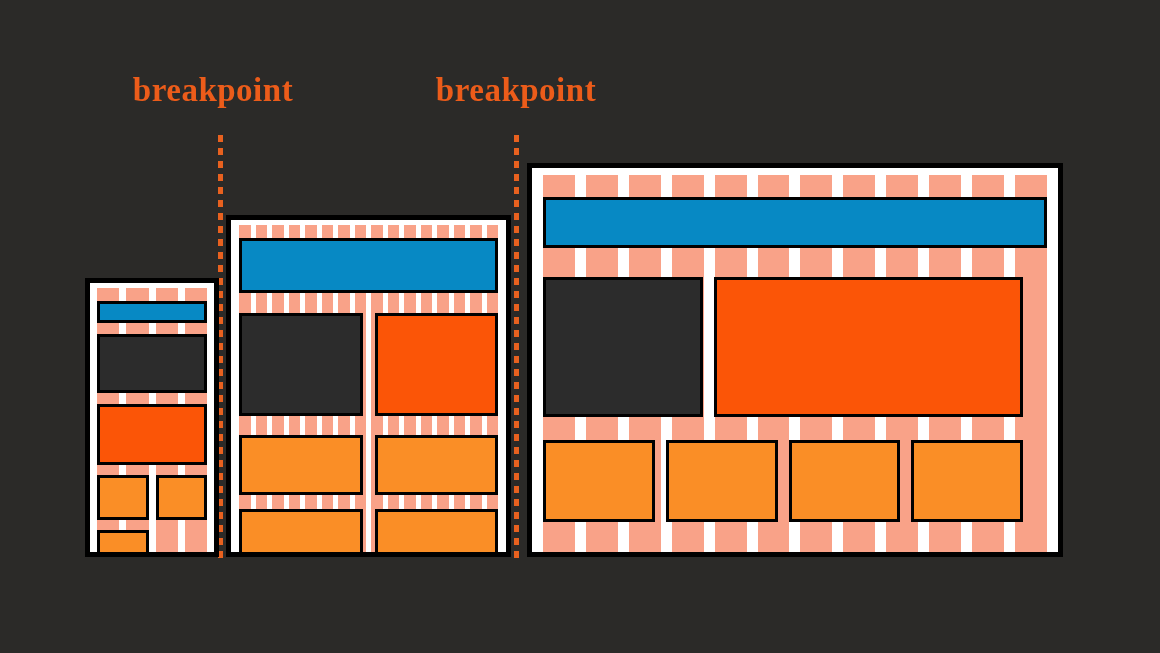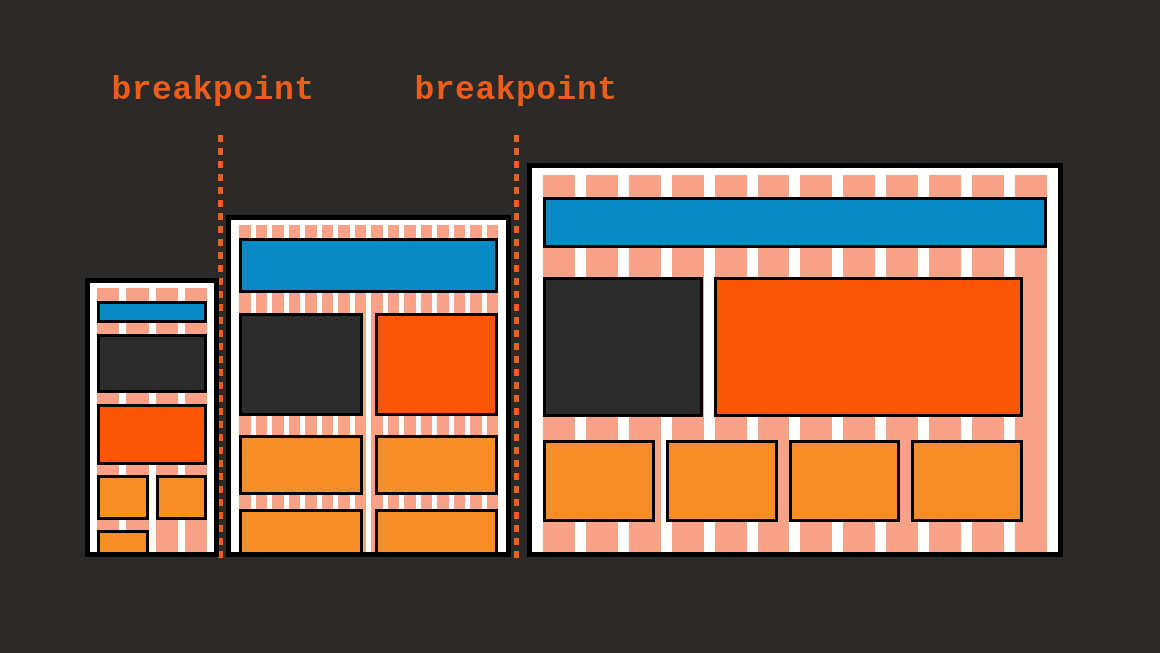--- a/index.html
+++ b/index.html
@@ -1,20 +1,20 @@
 <!DOCTYPE html>
 <html style="--bg: #2b2a28; --grid-column: #f9a288; --gutter-white: #ffffff; --frame-border: #000000; --frame-background: #ffffff; --header-blue: #0789c4; --dark-block: #2c2c2c; --accent-orange-red: #fb5507; --block-orange: #fa8e26; --label-orange: #ec5c1a; --dashed-line-orange: #e8611f;"><head>
 <meta charset="utf-8">
 <title>Responsive Breakpoints Diagram</title>
 <style>
   html,body{margin:0;padding:0;background:#2b2a28;}
   .stage{
     position:relative;width:1160px;height:653px;overflow:hidden;
     background:var(--bg,#2b2a28);
-    font-family:Liberation Mono, monospace;
+    font-family:Liberation Serif, serif;
   }
   .bp-label{
     position:absolute;transform:translateX(-50%);
     font-size:33px;font-weight:bold;letter-spacing:.5px;
     color:var(--label-orange,#ec5c1a);white-space:nowrap;
   }
   #bp1{left:213px;top:72px;}
   #bp2{left:516px;top:72px;}
   .bp-line{
     position:absolute;width:5px;top:135px;height:424px;

